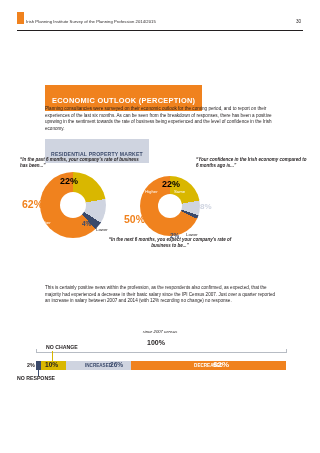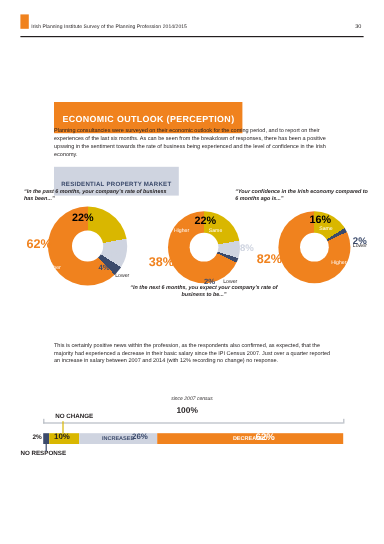--- a/index.html
+++ b/index.html
@@ -251,38 +251,27 @@
     <div class="dlabel" style="top:48px; left:-2px; color:#ffffff;">Higher</div>
     <div class="dlabel" style="top:55px; left:56px; color:#231f20;">Lower</div>
   </div>
 
   <div class="donut-wrap" style="top:176px; left:140px; width:60px; height:60px;">
     <div class="donut" style="width:60px;height:60px;background:conic-gradient(from 0deg, #d9b700 0deg 79.2deg, #cfd4e0 79.2deg 108deg, #3b4a6b 108deg 115.2deg, #f0821e 115.2deg 360deg);">
       <div class="hole" style="width:24px;height:24px;top:18px;left:18px;"></div>
     </div>
     <div class="dpct white" style="top:3px; left:22px; font-size:9px;">22%</div>
     <div class="dpct" style="top:26px; left:60px; font-size:8px; color:#cfd4e0;">8%</div>
-    <div class="dpct" style="top:37px; left:-16px; font-size:10.5px; color:#f0821e;">38%</div>
+    <div class="dpct" style="top:37px; left:-16px; font-size:10.5px; color:#f0821e;">50%</div>
     <div class="dpct" style="top:56px; left:30px; font-size:6.4px; color:#3b4a6b;">2%</div>
     <div class="dlabel" style="top:13px; left:5px; color:#ffffff;">Higher</div>
     <div class="dlabel" style="top:13px; left:34px; color:#ffffff;">Same</div>
     <div class="dlabel" style="top:56px; left:46px; color:#231f20;">Lower</div>
   </div>
 
-  <div class="donut-wrap" style="top:176px; left:232px; width:60px; height:60px;">
-    <div class="donut" style="width:60px;height:60px;background:conic-gradient(from 0deg, #d9b700 0deg 57.6deg, #3b4a6b 57.6deg 64.8deg, #f0821e 64.8deg 360deg);">
-      <div class="hole" style="width:24px;height:24px;top:18px;left:18px;"></div>
-    </div>
-    <div class="dpct white" style="top:2px; left:26px; font-size:9px;">16%</div>
-    <div class="dpct" style="top:20px; left:62px; font-size:8px; color:#3b4a6b;">2%</div>
-    <div class="dpct" style="top:34px; left:-18px; font-size:10.5px; color:#f0821e;">82%</div>
-    <div class="dlabel" style="top:12px; left:34px; color:#ffffff;">Same</div>
-    <div class="dlabel" style="top:26px; left:62px; color:#231f20;">Lower</div>
-    <div class="dlabel" style="top:40px; left:44px; color:#ffffff;">Higher</div>
-  </div>
 
   <div class="body-text">This is certainly positive news within the profession, as the respondents also confirmed, as expected, that the majority had experienced a decrease in their basic salary since the IPI Census 2007. Just over a quarter reported an increase in salary between 2007 and 2014 (with 12% recording no change) no response.</div>
 
   <div class="salaries-sub">since 2007 census</div>
 
   <div>
 
     <div class="axis-line" style="top:352px; left:36px; width:250px; height:1px;"></div>
     <div class="tick" style="top:349px; left:36px;"></div>
     <div class="tick" style="top:349px; left:286px;"></div>

